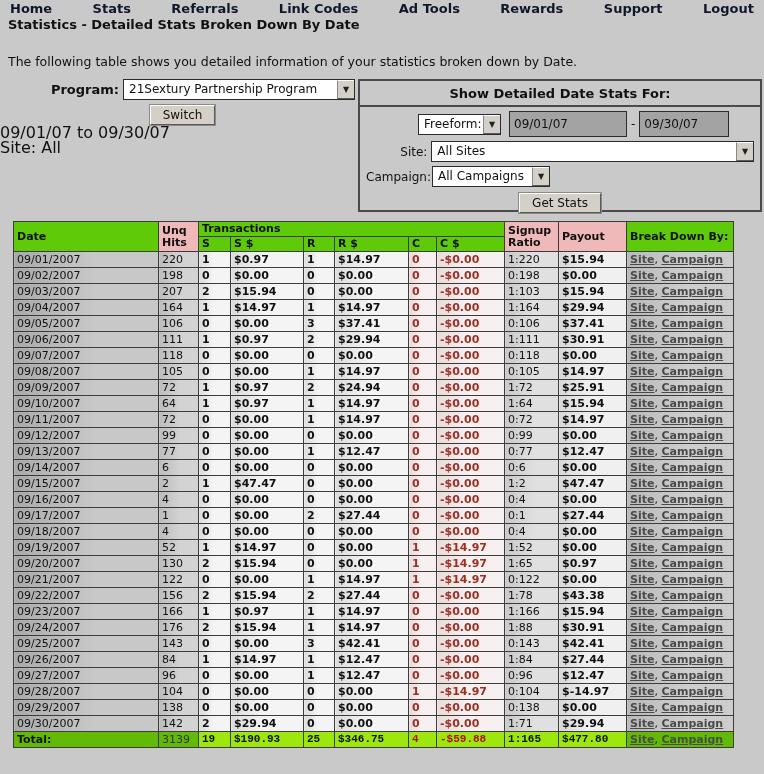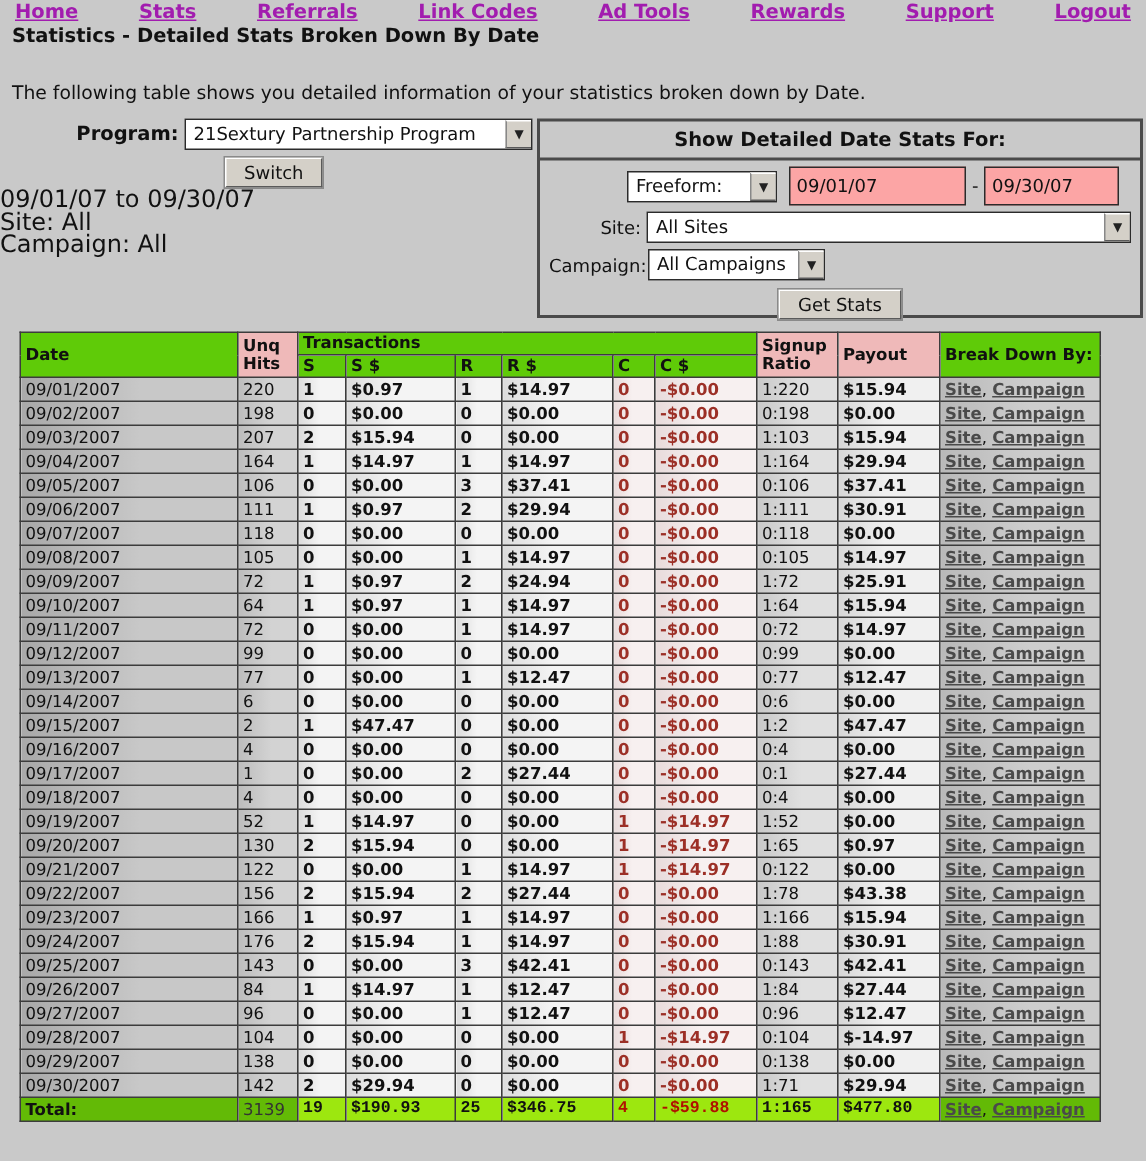--- a/index.html
+++ b/index.html
@@ -9,21 +9,21 @@
     background:#C9C9C9;
     font-family:"DejaVu Sans","Liberation Sans",sans-serif;
     color:#111;
     overflow:hidden;
   }
   
   .nav {
     display:flex; justify-content:space-between;
     padding:1px 10px 0 10px; font-size:13px; font-weight:bold;
   }
-  .nav a { color:#a21caf; text-decoration:underline; cursor:pointer; white-space:nowrap; }
+  .nav a { color:#0f172a; cursor:pointer; white-space:nowrap; }
   .page-title { font-size:13px; font-weight:bold; padding:0 8px; margin-top:1px; }
   .page-desc { font-size:12.5px; padding:0 8px; margin-top:22px; }
 
   
   .top-section { position:relative; height:136px; margin-top:10px; }
   .left-col { width:365px; }
   .program-row { display:flex; justify-content:flex-end; align-items:center; padding-right:10px; margin-top:2px; }
   .program-row .lbl { font-size:13px; font-weight:bold; margin-right:4px; }
   .switch-row { text-align:center; margin-top:4px; }
   .showing-heading { font-size:15px; font-weight:bold; text-align:center; margin-top:12px; }
@@ -42,21 +42,21 @@
     display:inline-flex; align-items:stretch; background:#FFF;
     border:1px solid #2b2b2b; height:21px; cursor:pointer; vertical-align:middle;
   }
   .dropdown .dd-text { font-size:12px; padding:2px 5px 0 5px; white-space:nowrap; overflow:hidden; flex:1; text-align:left; }
   .dropdown .dd-arrow {
     width:17px; background:#D4D0C8; display:flex; align-items:center; justify-content:center;
     border-left:1px solid #888; border-top:1px solid #FFF;
     border-bottom:1px solid #5a5a5a; font-size:8px; color:#222;
   }
   .textbox {
-    background:#fca5a5; border:1px solid #2b2b2b; height:21px; font-size:12px;
+    background:#a3a3a3; border:1px solid #2b2b2b; height:21px; font-size:12px;
     padding:12px 4px; font-family:"DejaVu Sans","Liberation Sans",sans-serif; color:#111;
   }
 
   
   .stats-panel {
     position:absolute; top:0; right:2px; width:404px; height:133px;
     border:2px solid #4a4a4a; background:#C9C9C9;
   }
   .stats-panel .panel-title {
     font-size:13px; font-weight:bold; text-align:center; padding:5px 0 4px 0;
@@ -127,28 +127,27 @@
       <span class="dropdown" style="width:232px;">
         <span class="dd-text">21Sextury Partnership Program</span>
         <span class="dd-arrow">▼</span>
       </span>
     </div>
     <div class="switch-row">
       <span class="win-btn">Switch</span>
     </div>
     <div class="showing-line">09/01/07 to 09/30/07</div>
     <div class="showing-line">Site: All</div>
-    <div class="showing-line">Campaign: All</div>
   </div>
 
   <div class="stats-panel">
     <div class="panel-title">Show Detailed Date Stats For:</div>
 
     <div class="panel-row" style="padding-left:58px;">
-      <span class="dropdown" style="width:100px;">
+      <span class="dropdown" style="width:83px;">
         <span class="dd-text">Freeform:</span>
         <span class="dd-arrow">▼</span>
       </span>
       <input class="textbox" style="width: 118px; margin-left: 8px;" value="09/01/07">
       <span class="dash">-</span>
       <input class="textbox" style="width: 90px;" value="09/30/07">
     </div>
 
     <div class="panel-row">
       <span class="p-lbl" style="width:62px;">Site:</span>

